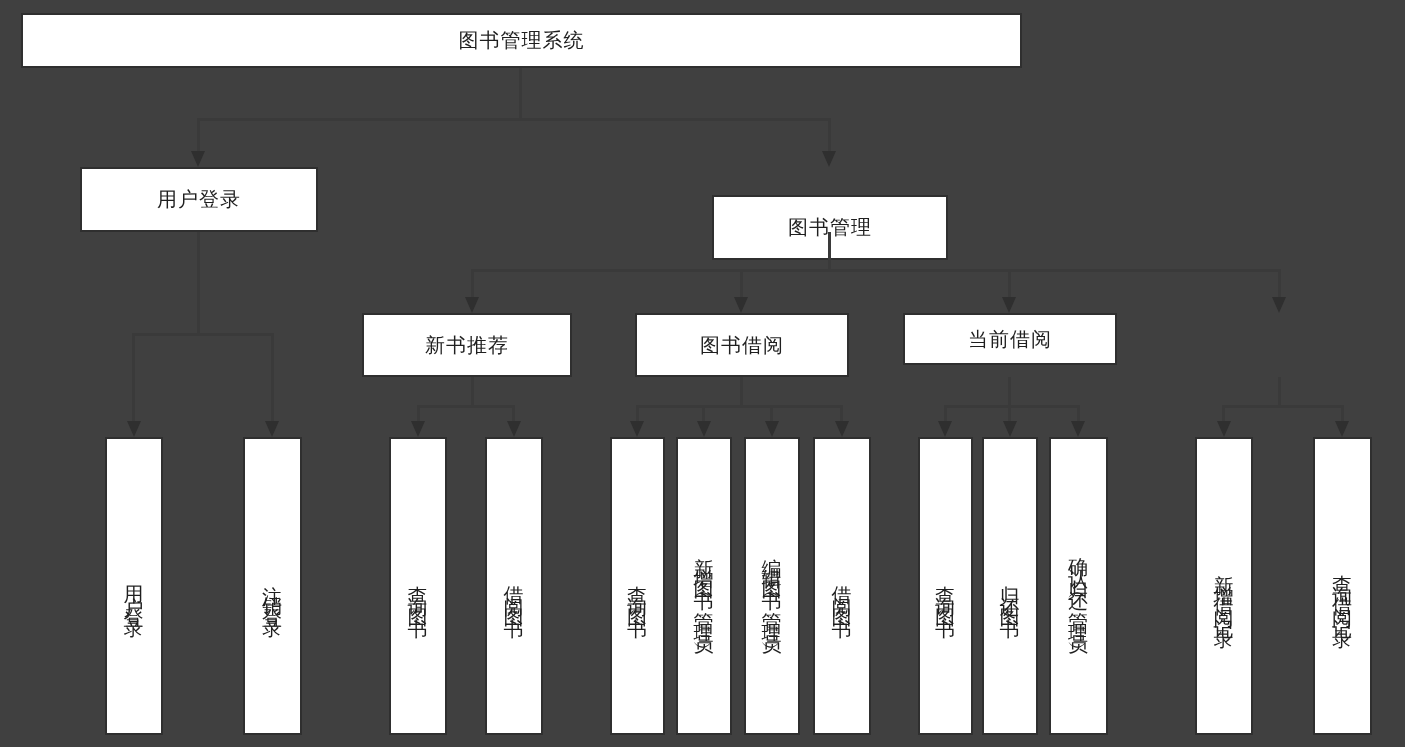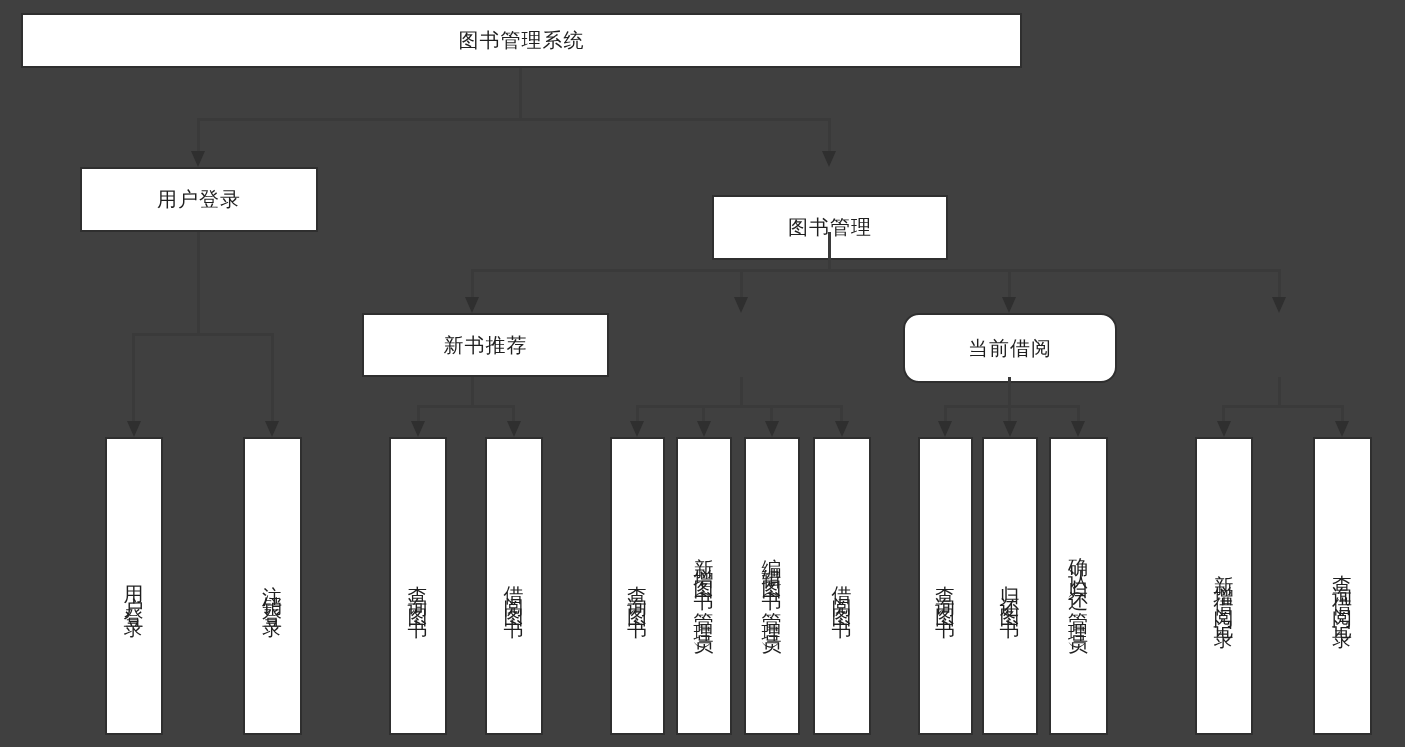--- a/index.html
+++ b/index.html
@@ -36,24 +36,25 @@
 <body>
 
 <div id="stage">
 
   <div class="hbox" style="left:21px;top:13px;width:1001px;height:55px;">图书管理系统</div>
 
   <div class="hbox" style="left:80px;top:167px;width:238px;height:65px;">用户登录</div>
 
   <div class="hbox" style="left:712px;top:167px;width:236px;height:65px;margin-top:28px;">图书管理</div>
 
-  <div class="hbox" style="left:362px;top:313px;width:247px;height:64px;">新书推荐</div>
+  <div class="hbox" style="left:362px;top:313px;width:210px;height:64px;">新书推荐</div>
 
+  <div class="hbox" style="left:635px;top:313px;width:214px;height:64px;">图书借阅</div>
 
-  <div class="hbox" style="left:903px;top:313px;width:214px;height:70px;border-radius:16px;">当前借阅</div>
+  <div class="hbox" style="left:903px;top:313px;width:214px;height:52px;">当前借阅</div>
 
 
   <div class="leaf" style="left:105px;width:58px;">
     <span>用户登录</span>
   </div>
   <div class="leaf" style="left:243px;width:59px;">
     <span>注销登录</span>
   </div>
 
   <div class="leaf" style="left:389px;width:58px;">

